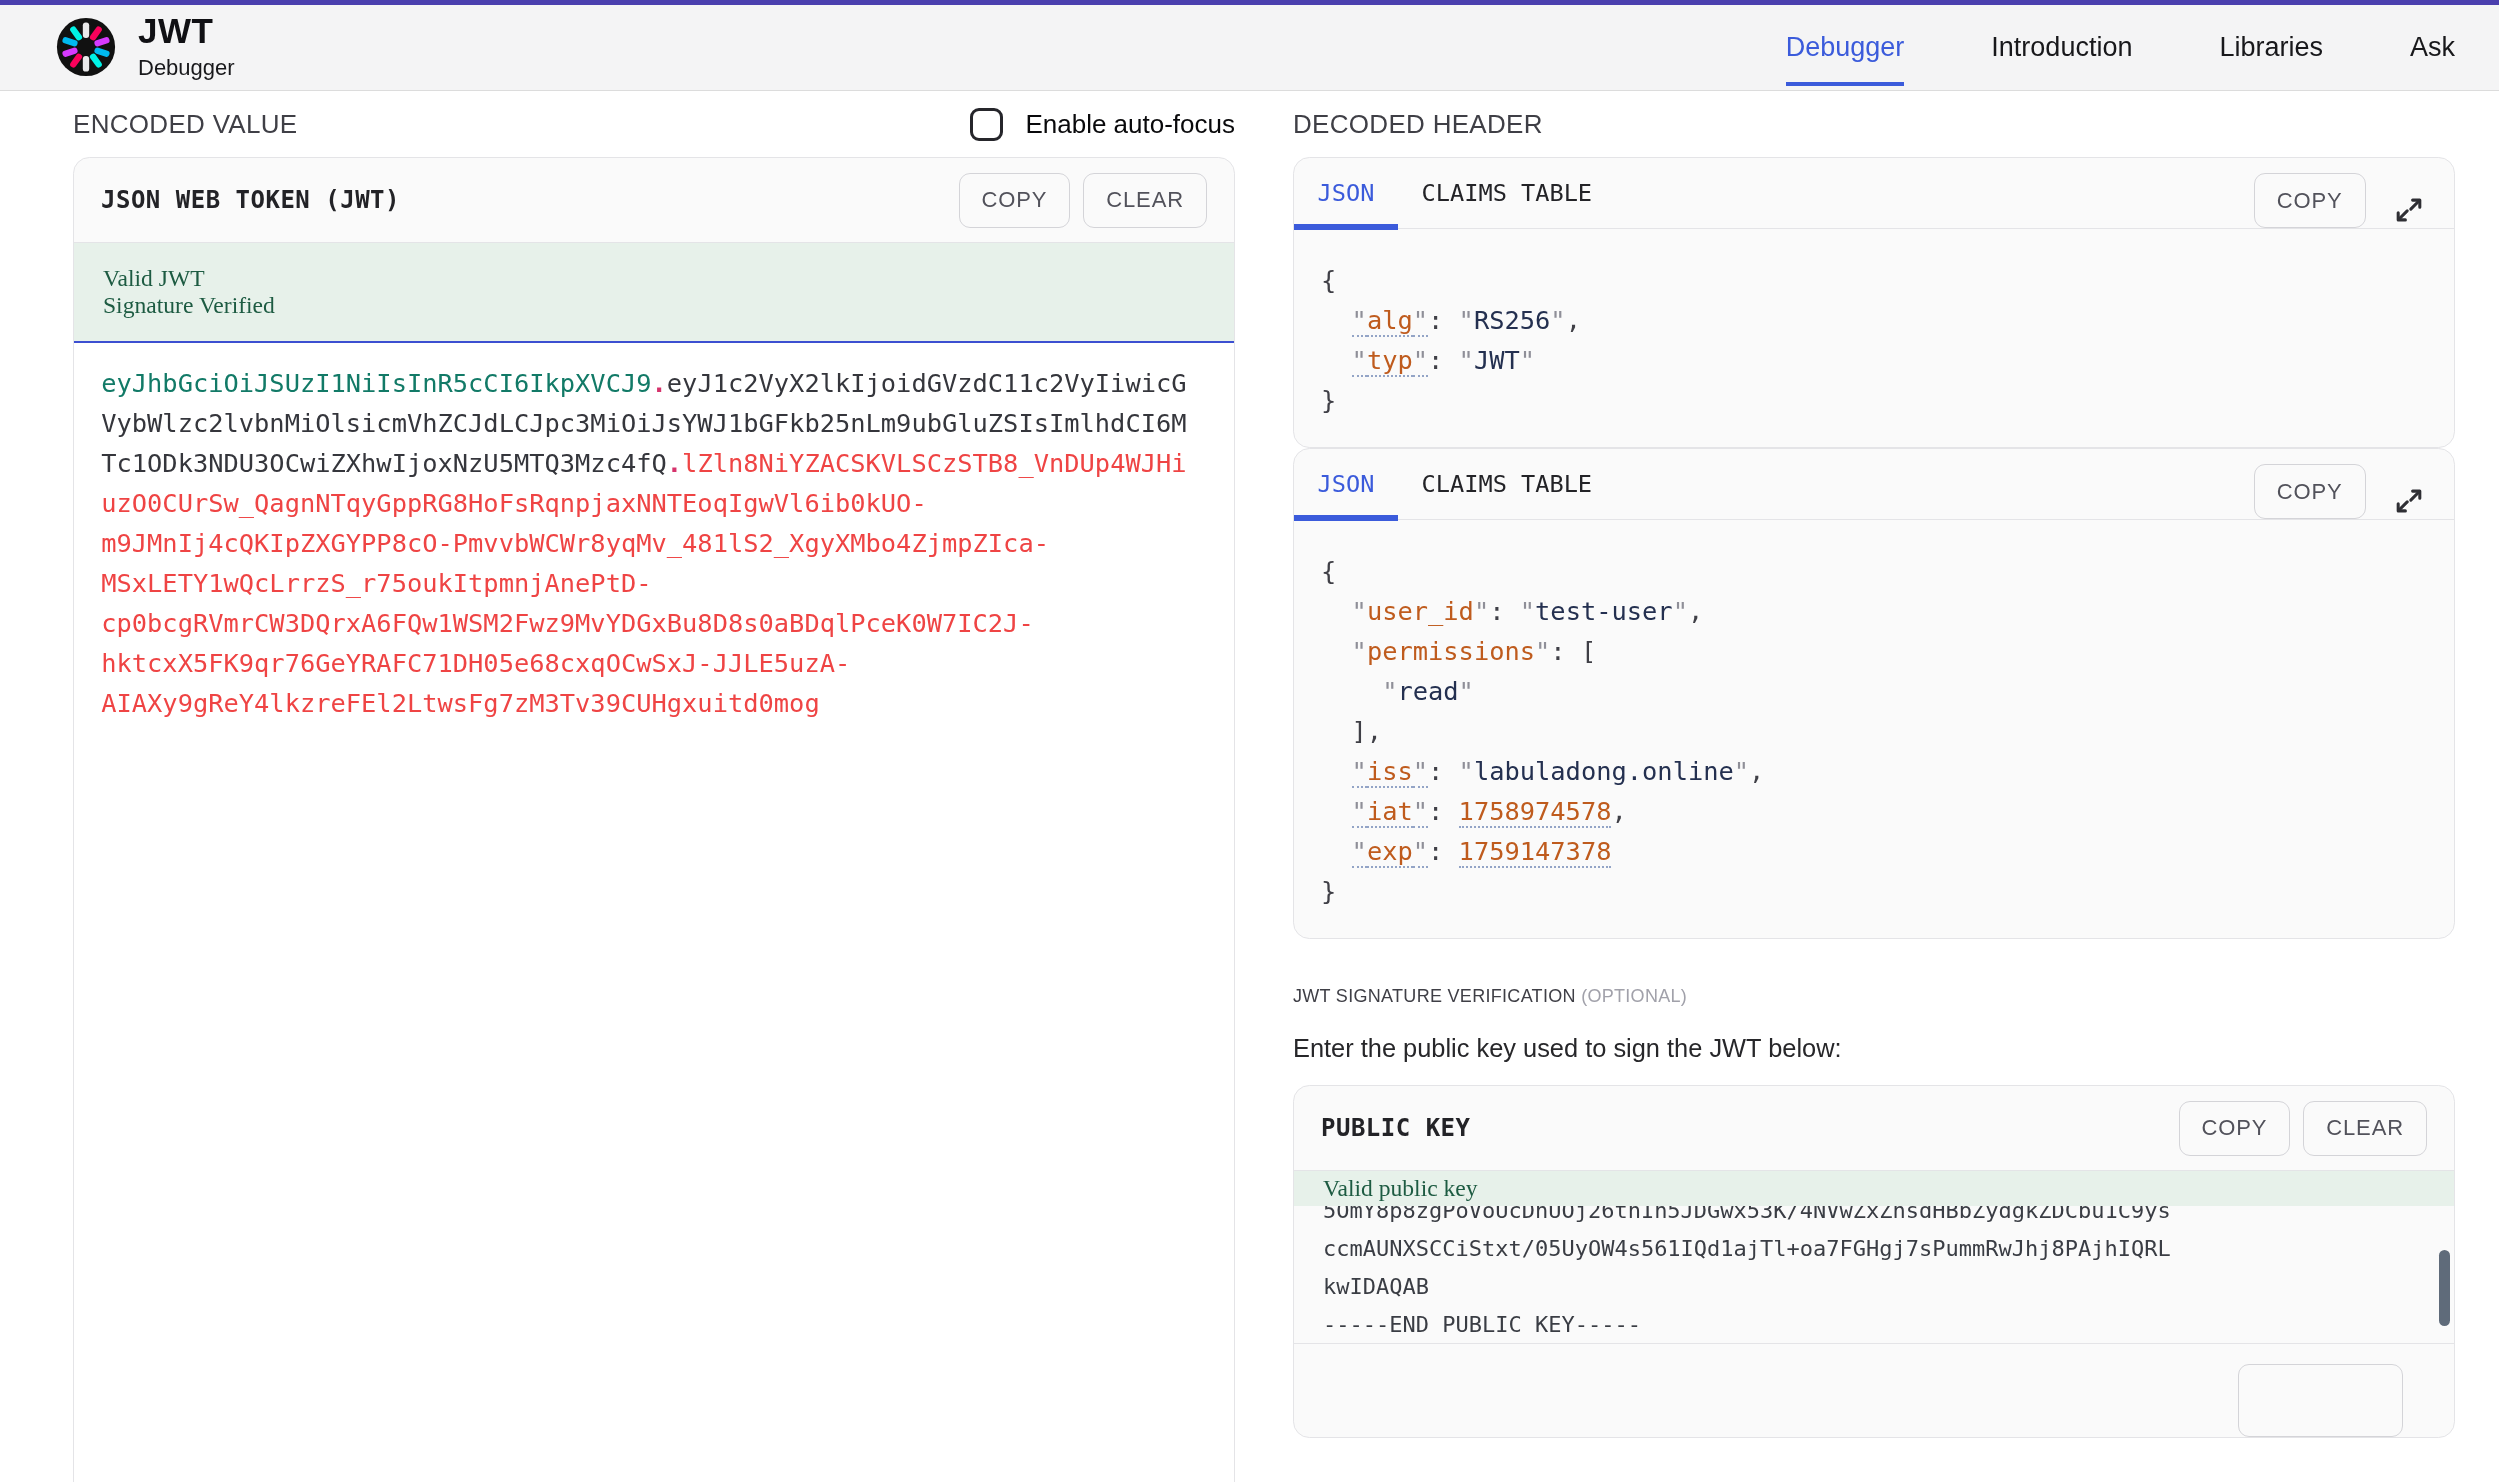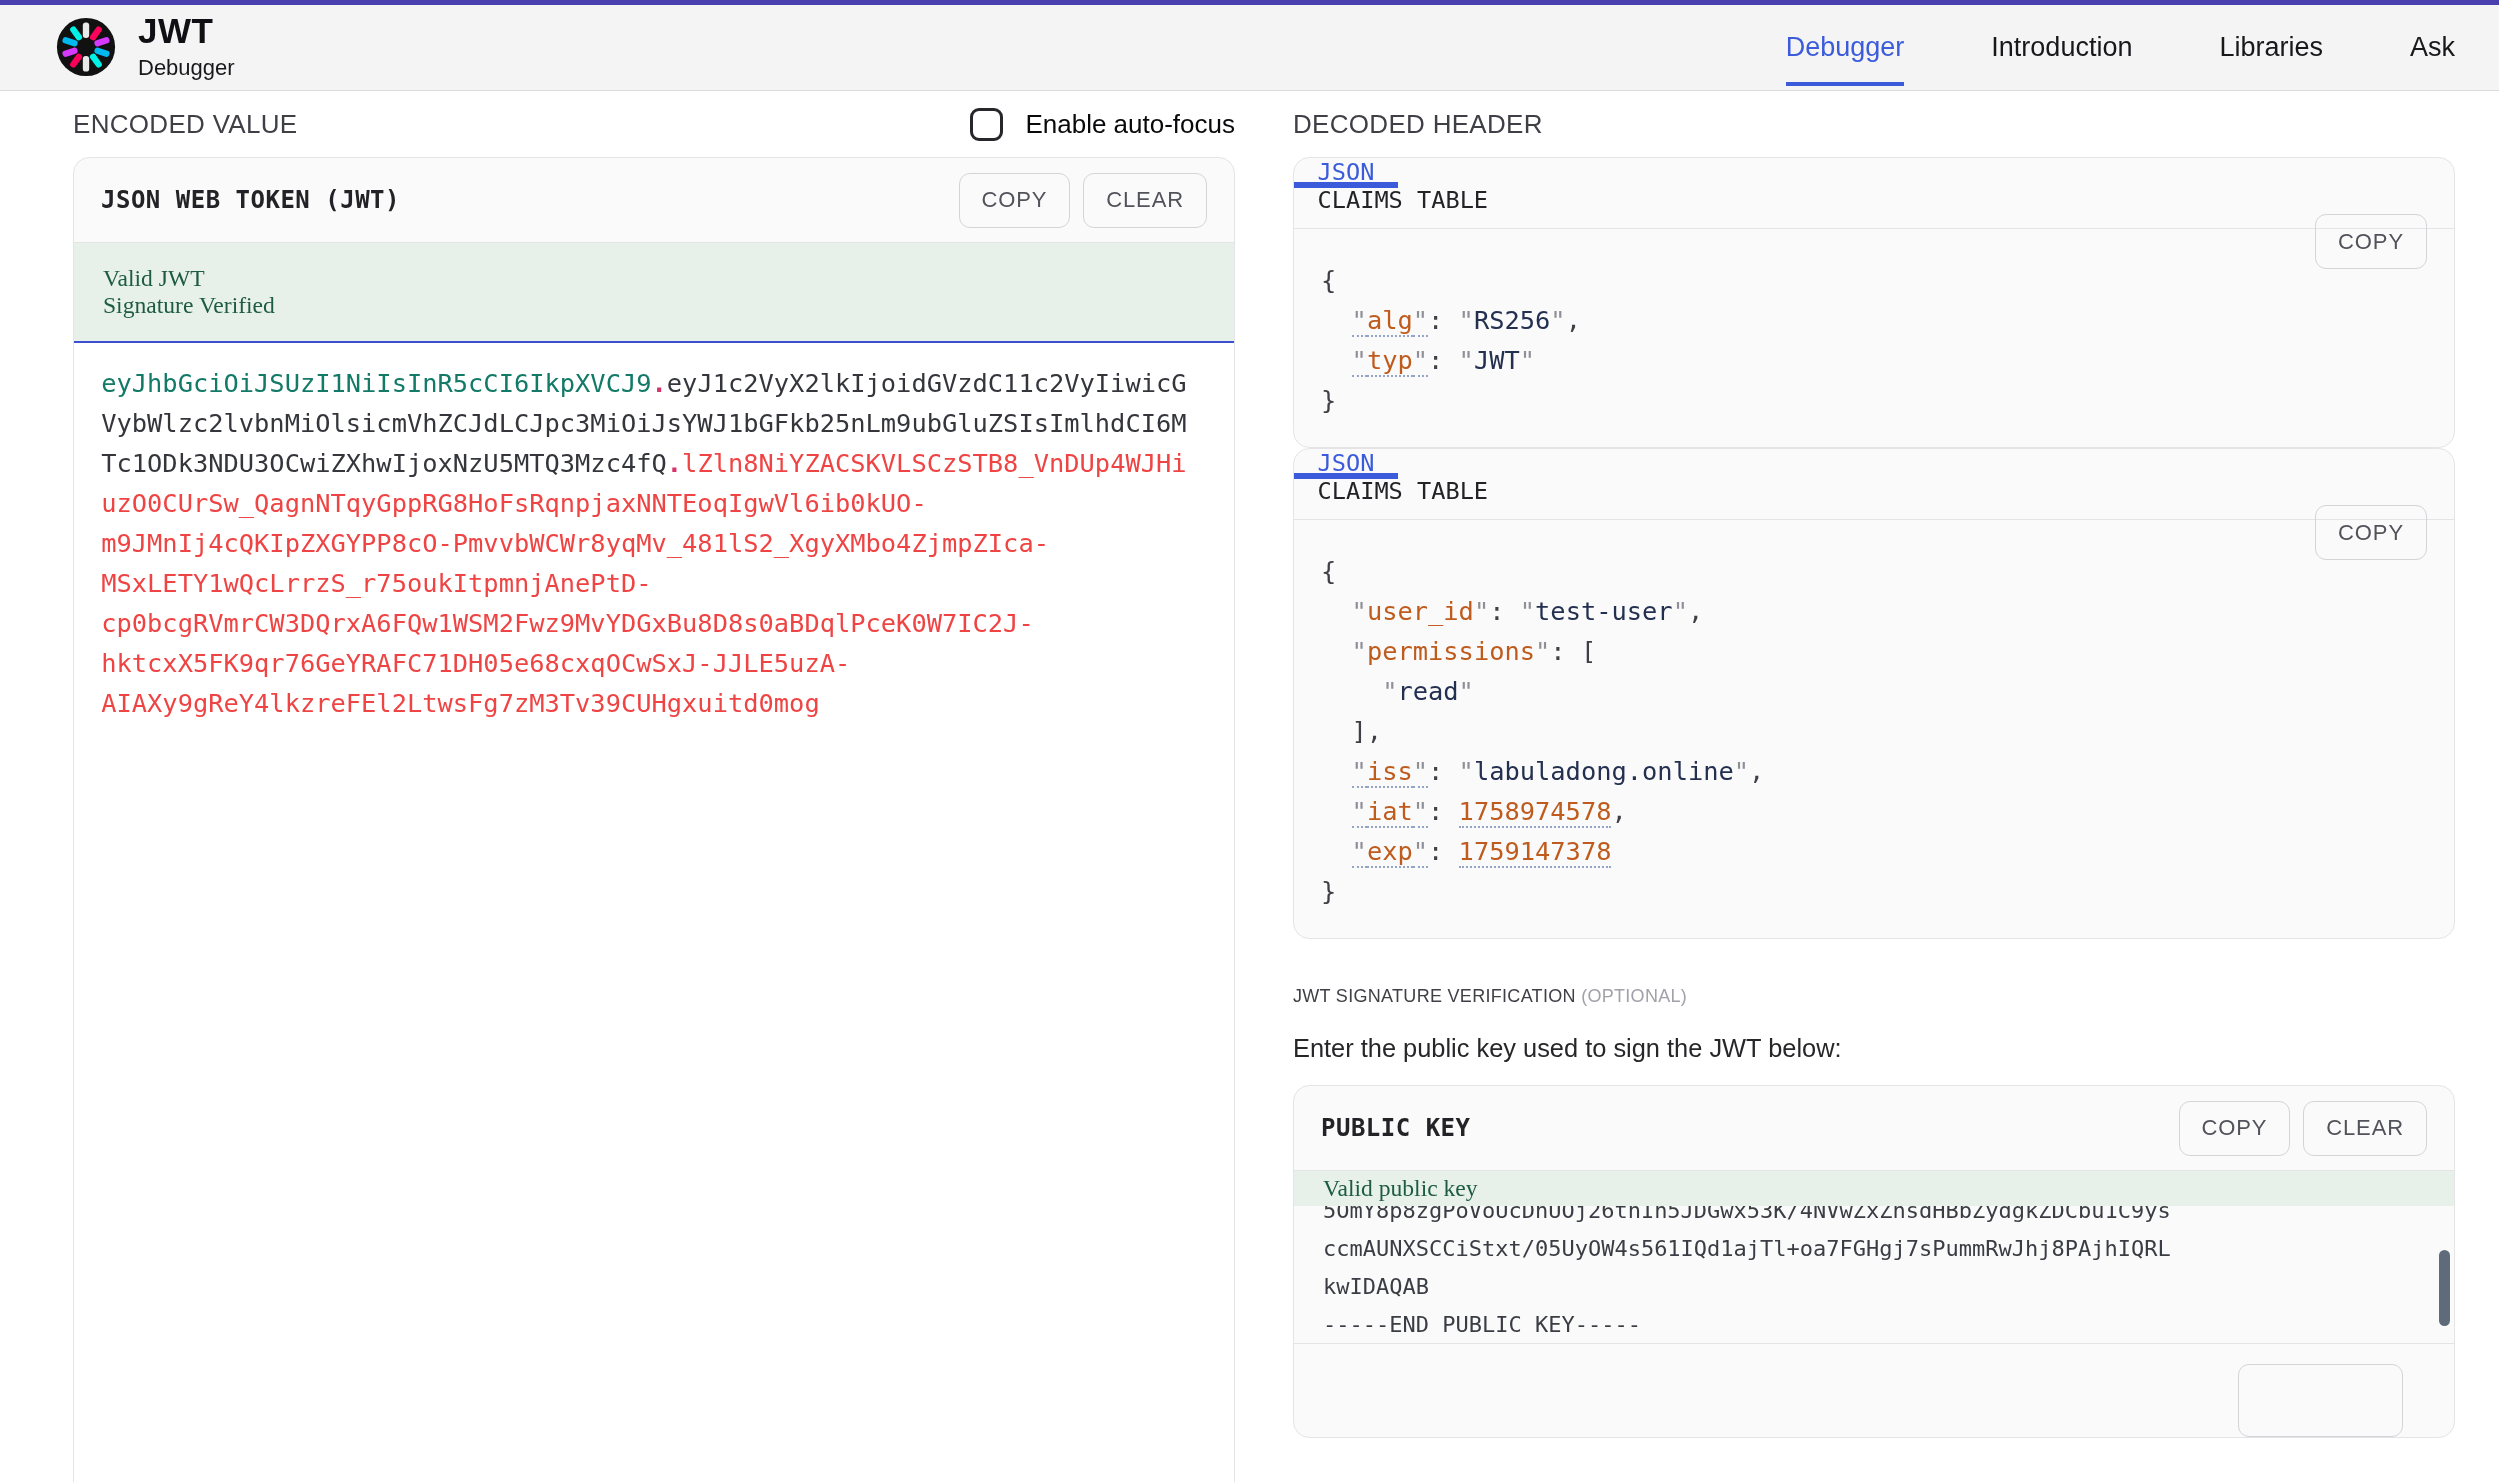--- a/index.html
+++ b/index.html
@@ -25,21 +25,21 @@
 .card-title { font-family: "DejaVu Sans Mono", monospace; font-size: 24px; font-weight: 700; color: #232327; letter-spacing: 0.5px; margin-right: auto; }
 .btn { font-family: "Liberation Sans", sans-serif; font-size: 22px; color: #52525b; letter-spacing: 0.9px; padding: 13.6px 22px; border: 1.8px solid #d4d4d8; border-radius: 11px; background: transparent; cursor: pointer; }
 .status { background: #e7f1ea; padding: 22px 29px; font-family: Liberation Serif, serif; font-size: 23.6px; color: #1d5b42; }
 .status .line + .line { }
 .status.single { padding: 4px 29px; }
 .token-editor { margin: 0 -1.8px -1.8px; border: 2.7px solid #3c4fd1; background: #fff; padding: 20px 27px; font-family: "DejaVu Sans Mono", monospace; font-size: 25.4px; line-height: 40px; height: 1181px; }
 .c-h { color: #127a67; }
 .c-dot { color: #d6336c; font-weight: 700; }
 .c-pay { color: #35363c; }
 .c-sig { color: #ef4444; }
-.tabrow { display: flex; align-items: flex-start; border-bottom: 1.8px solid #e4e4e7; padding: 0 27px 0 0; height: 71px; flex-direction: column; }
+.tabrow { display: flex; align-items: flex-end; border-bottom: 1.8px solid #e4e4e7; padding: 0 27px 0 0; height: 71px; }
 .tab { font-family: "DejaVu Sans Mono", monospace; font-size: 23.6px; color: #232327; padding: 0 23.6px; height: 100%; display: flex; align-items: center; position: relative; cursor: pointer; }
 .tab.active { color: #3b5bdb; }
 .tab.active::after { content: ""; position: absolute; left: 0; right: 0; bottom: -1.8px; height: 6.4px; background: #3b5bdb; }
 .tabrow .btn { margin-left: auto; }
 .expand { width: 36px; height: 36px; margin-left: 25.4px; display: block; cursor: pointer; }
 .json-view { padding: 31px 27px 27px; font-family: "DejaVu Sans Mono", monospace; font-size: 25.4px; line-height: 40px; }
 .json-view .cl { white-space: pre; }
 .c-p { color: #3f3f46; }
 .c-q { color: #8f8f98; }
 .c-k { color: #bf5b1d; }

